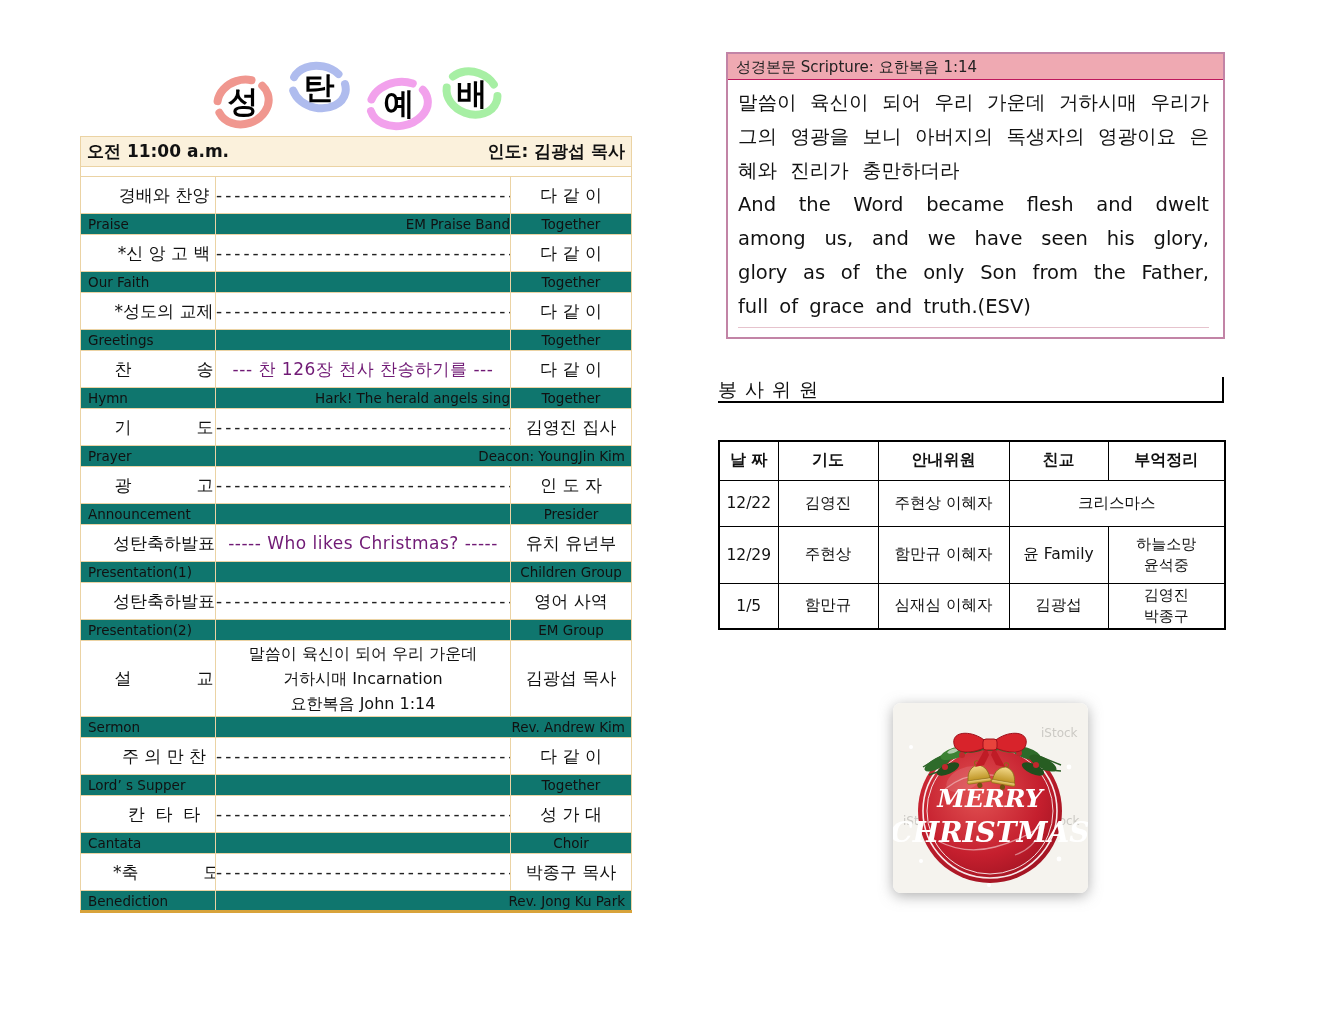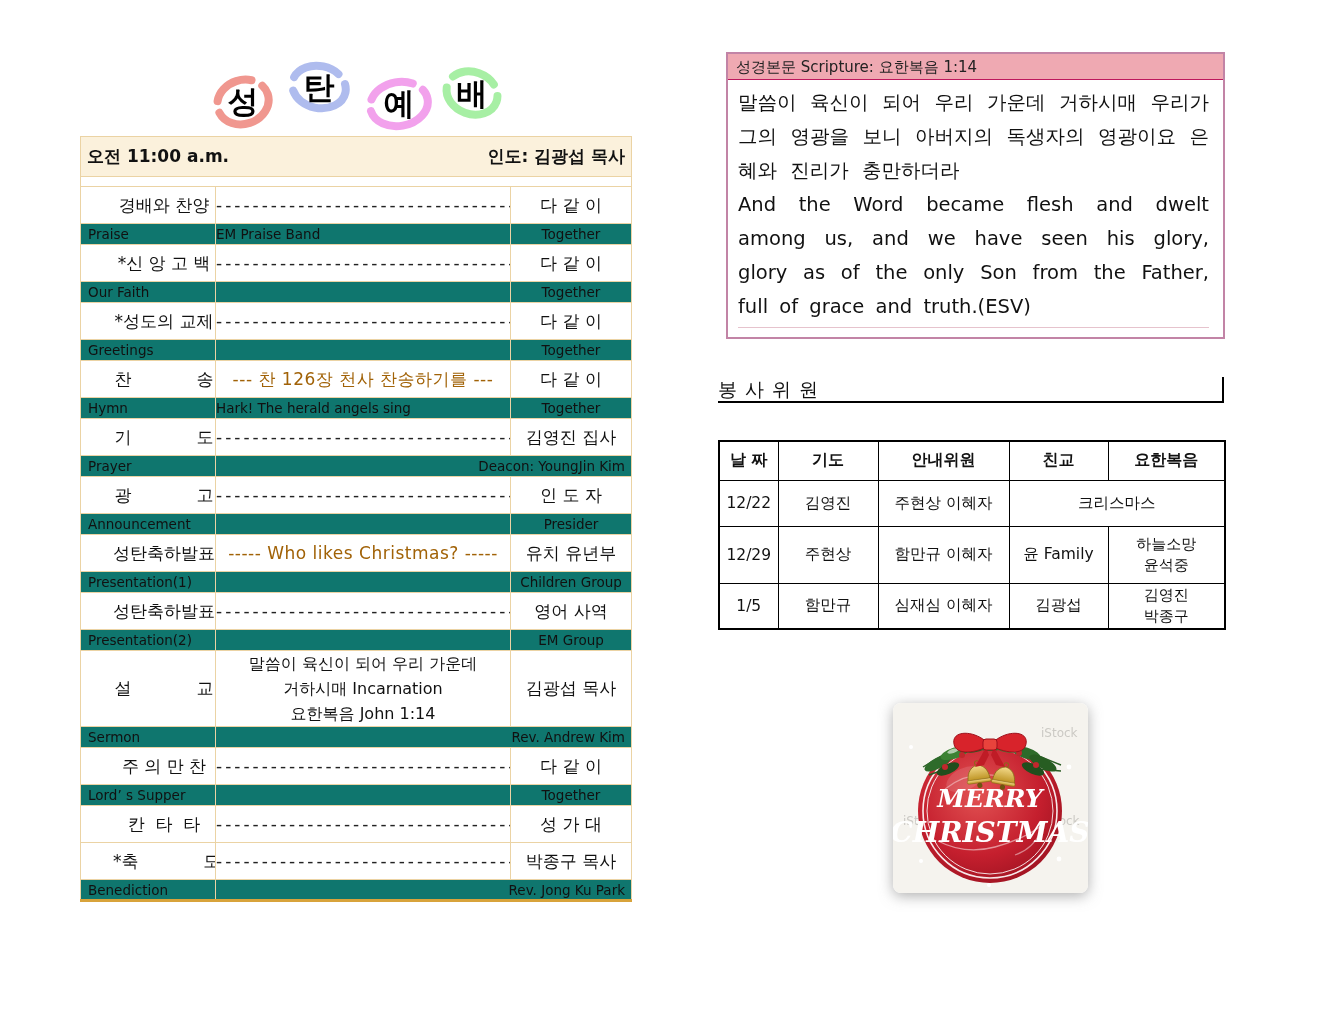--- a/index.html
+++ b/index.html
@@ -12,32 +12,32 @@
   .tchar svg { position:absolute; left:0; top:0; }
   .tchar .ch { position:absolute; left:0; top:0; width:62px; height:56px;
     display:flex; align-items:center; justify-content:center;
     font-size:31px; font-weight:bold; color:#000; }
 
   
   .program { position:absolute; left:80px; top:136px; width:551px;
     border-collapse:collapse; table-layout:fixed;
     border-bottom:3px solid #D8A33B; }
   .program td { border:1px solid #EBD3A4; overflow:hidden; white-space:nowrap; }
-  .program .hdr td { background:#FBF1DC; height:40px; font-size:17px; font-weight:bold; padding:0 6px; }
+  .program .hdr td { background:#FBF1DC; height:30px; font-size:17px; font-weight:bold; padding:0 6px; }
   .program .hdr .hdr-flex { display:flex; justify-content:space-between; align-items:center; }
   .program .spacer td { height:10px; background:#fff; }
   .kr-row td { height:37px; background:#fff; font-size:17px; text-align:center; }
   .kr-row td.c1 { white-space:pre;padding-left:32px; }
   .en-row td { height:21px; background:#0f766e; font-size:13.5px; }
   .en-row td.c1 { padding-left:7px; text-align:left; }
   .en-row td.c3 { text-align:center; }
-  .en-row td.c2 { text-align:left; }
+  .en-row td.c2 { text-align:right; }
   .en-row td.merged { text-align:right; padding-right:6px;margin-top:30px; }
   .dashes { letter-spacing:3px; font-size:13px; color:#222; }
-  .mixed { letter-spacing:0.5px; font-size:15px; color:#a16207; }
+  .mixed { letter-spacing:0.5px; font-size:15px; color:#701a75; }
   .sermon-mid { white-space:normal; }
   .sermon-mid div { font-size:16px; line-height:25px; }
   .kr-row.tall td { height:76px; }
 
   
   .scripture { position:absolute; left:726px; top:52px; width:499px;
     border:2px solid #C284A6; background:#fff; }
   .scripture-hd { background:#EFA9B2; height:26px; line-height:26px;
     padding-left:8px; font-size:15px; color:#222;
     border-bottom:1px solid #be185d; }
@@ -229,20 +229,25 @@
       <td class="c1">Lord’ s Supper</td>
       <td class="c2"></td>
       <td class="c3">Together</td>
     </tr>
 
     <tr class="kr-row">
       <td class="c1">칸  타  타</td>
       <td class="c2 dashes">----------------------------------</td>
       <td class="c3">성  가  대</td>
     </tr>
+    <tr class="en-row">
+      <td class="c1">Cantata</td>
+      <td class="c2"></td>
+      <td class="c3">Choir</td>
+    </tr>
 
     <tr class="kr-row">
       <td class="c1">*축            도</td>
       <td class="c2 dashes">----------------------------------</td>
       <td class="c3">박종구 목사</td>
     </tr>
     <tr class="en-row">
       <td class="c1">Benediction</td>
       <td class="merged" colspan="2">Rev. Jong Ku Park</td>
     </tr>
@@ -268,21 +273,21 @@
         <col style="width:131px">
         <col style="width:99px">
         <col style="width:117px">
       </colgroup>
     <tbody>
         <tr>
       <th>날 짜</th>
       <th>기도</th>
       <th>안내위원</th>
       <th>친교</th>
-      <th>요한복음</th>
+      <th>부억정리</th>
     </tr>
     <tr class="r1">
       <td>12/22</td>
       <td>김영진</td>
       <td>주현상 이혜자</td>
       <td colspan="2">크리스마스</td>
     </tr>
     <tr class="r2">
       <td>12/29</td>
       <td>주현상</td>

